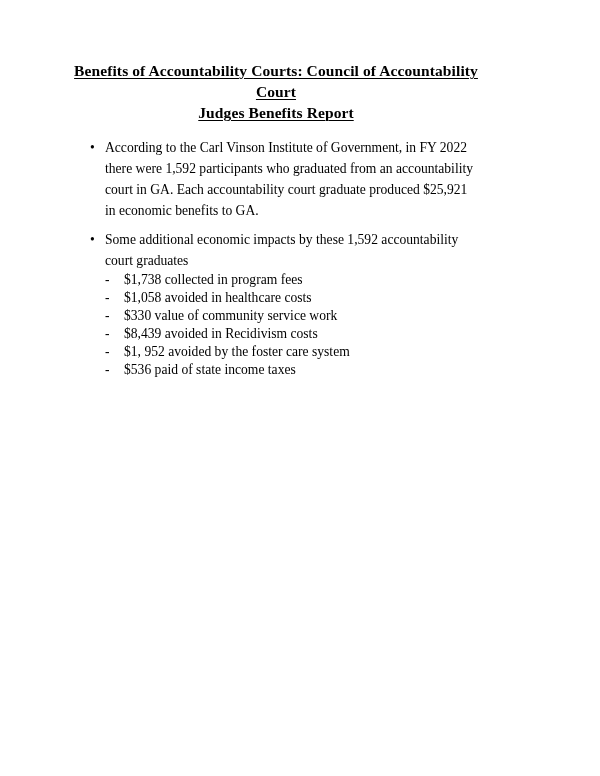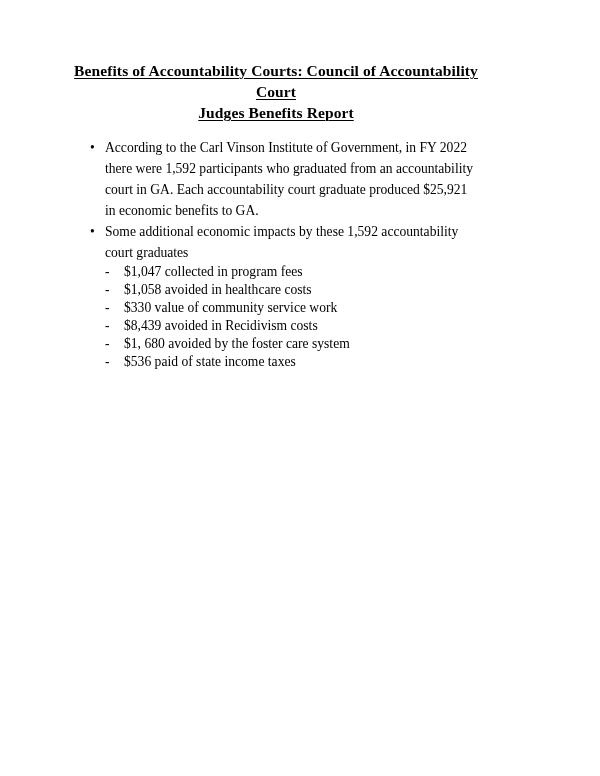--- a/index.html
+++ b/index.html
@@ -70,20 +70,21 @@
   }
   .bullet-marker {
     position: absolute;
     left: 18px;
     top: 0;
     font-size: 13.6px;
     line-height: 21px;
   }
   .bullet-text {
     display: block;
+    margin-top: 8px;
   }
 
   
   .dash-list {
     margin: 0;
     padding: 0;
     list-style: none;
   }
   .dash-item {
     position: relative;
@@ -122,37 +123,37 @@
     </li>
 
     <li class="bullet-item">
       <span class="bullet-marker">•</span>
       <span class="bullet-text">Some additional economic impacts by these 1,592 accountability court graduates</span>
     </li>
 
     <ul class="dash-list">
       <li class="dash-item">
         <span class="dash-marker">-</span>
-        <span class="dash-text">$1,047 collected in program fees</span>
+        <span class="dash-text">$1,738 collected in program fees</span>
       </li>
       <li class="dash-item">
         <span class="dash-marker">-</span>
         <span class="dash-text">$1,058 avoided in healthcare costs</span>
       </li>
       <li class="dash-item">
         <span class="dash-marker">-</span>
         <span class="dash-text">$330 value of community service work</span>
       </li>
       <li class="dash-item">
         <span class="dash-marker">-</span>
         <span class="dash-text">$8,439 avoided in Recidivism costs</span>
       </li>
       <li class="dash-item">
         <span class="dash-marker">-</span>
-        <span class="dash-text">$1, 680 avoided by the foster care system</span>
+        <span class="dash-text">$1, 952 avoided by the foster care system</span>
       </li>
       <li class="dash-item">
         <span class="dash-marker">-</span>
         <span class="dash-text">$536 paid of state income taxes</span>
       </li>
     </ul>
 
   </ul>
 
 </div>

